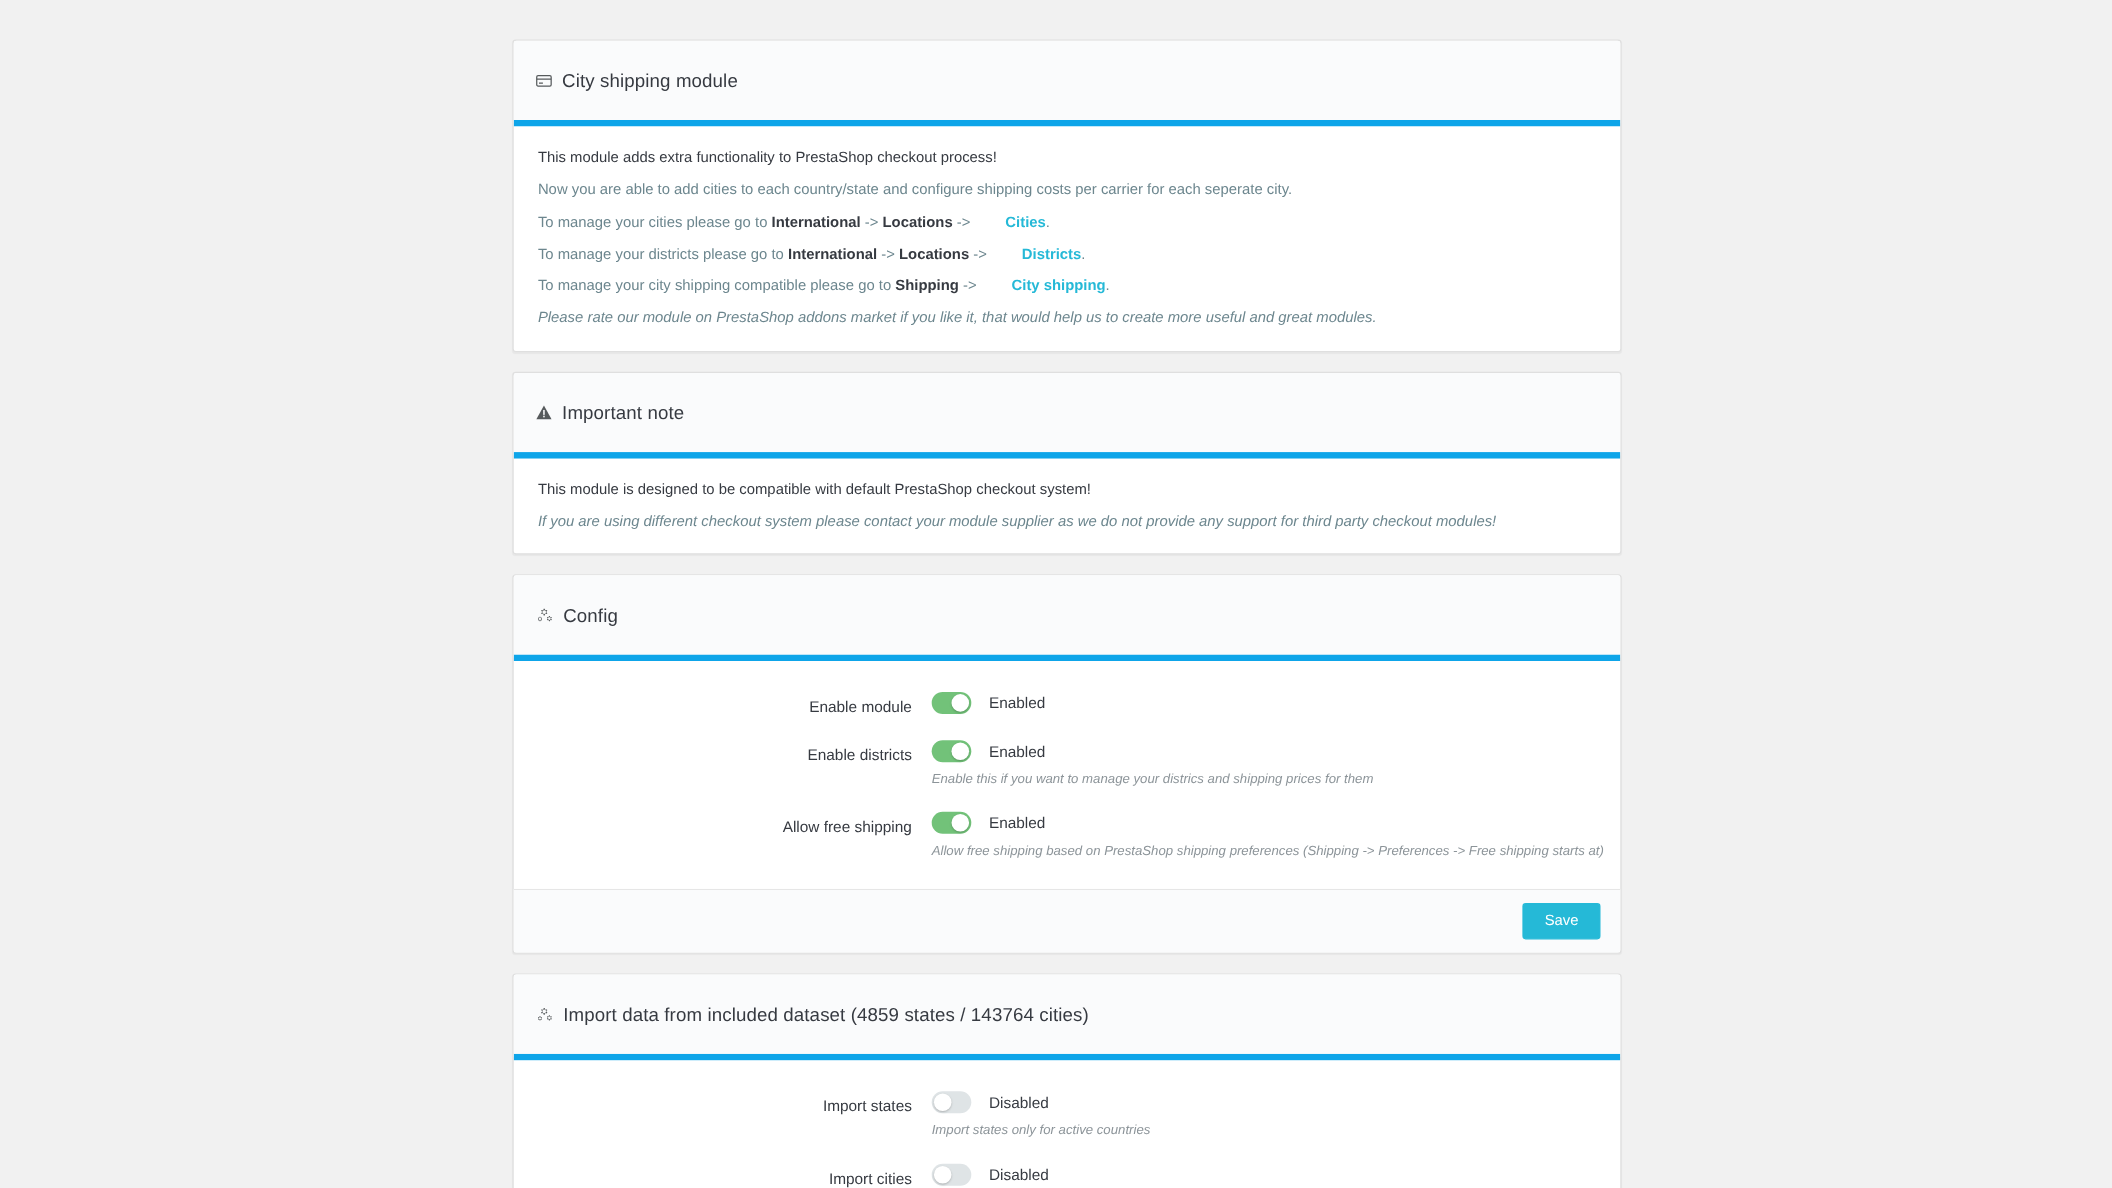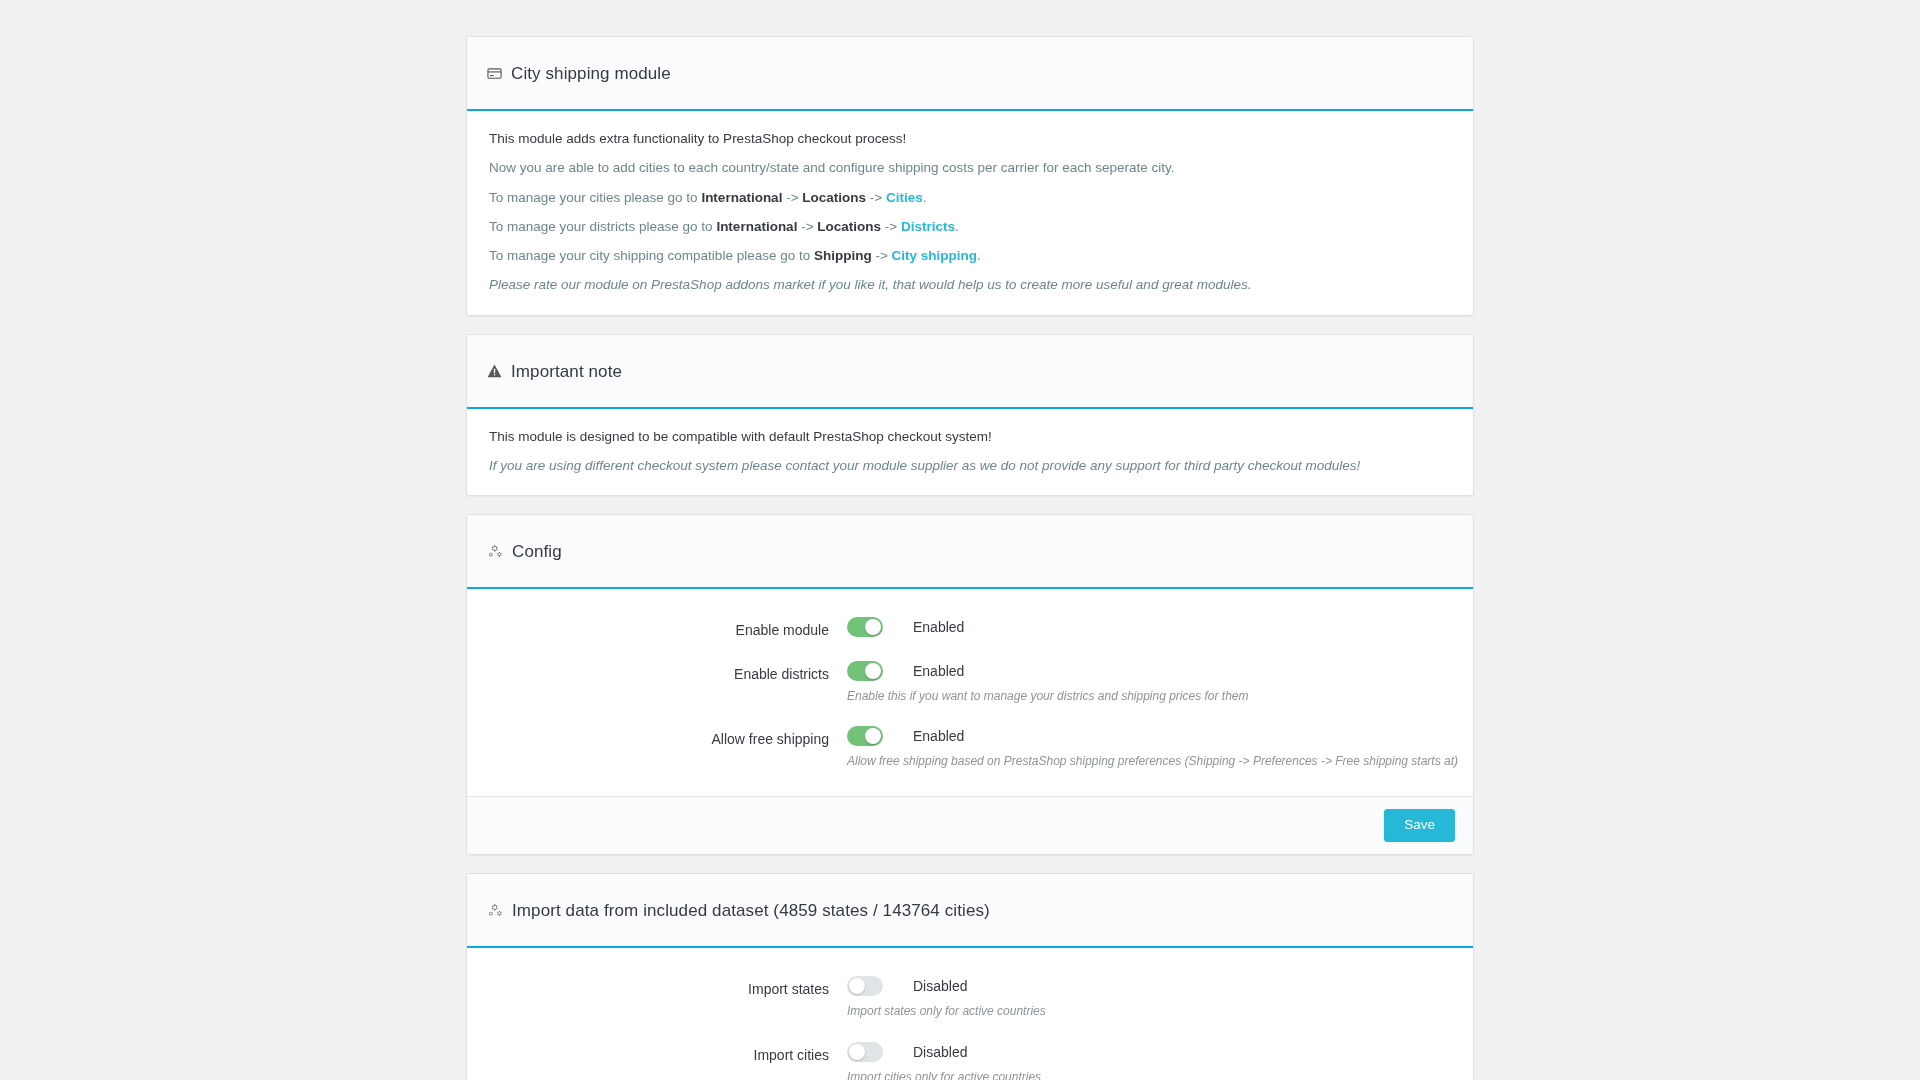--- a/index.html
+++ b/index.html
@@ -36,21 +36,21 @@
     border-radius: 3px;
     margin-bottom: 18px;
     box-shadow: 0 1px 1px rgba(0,0,0,.045);
   }
 
   .panel-head {
     display: flex;
     align-items: center;
     gap: 9px;
     padding: 14px 20px 13px 20px;
-    border-bottom: 2px solid #0ea5e9;
+    border-bottom: 6px solid #0ea5e9;
     background: #fafbfc;
     border-radius: 3px 3px 0 0;
   }
 
   .panel-title {
     font-size: 17px;
     color: #363a41;
     font-weight: 400;
     letter-spacing: .1px;
     line-height: 1;
@@ -71,21 +71,21 @@
     line-height: 1.35;
   }
   .para {
     font-size: 13.5px;
     color: #6c868e;
     margin: 0 0 11px 0;
     line-height: 1.35;
   }
   .para:last-child { margin-bottom: 4px; font-style: italic; }
   .para b { color: #363a41; font-weight: bold; }
-  .para a, .lnk { color: #25b9d7; text-decoration: none; font-weight: bold; }
+  .para a, .lnk { color: #25b9d7; text-decoration: none; font-weight: bold; margin-left: 28px; }
 
   
   .form-wrap { padding: 28px 0 22px 0; }
 
   .form-row {
     display: flex;
     align-items: flex-start;
     margin-bottom: 21px;
   }
   .form-row:last-child { margin-bottom: 4px; }
@@ -96,21 +96,21 @@
     text-align: right;
     padding-right: 18px;
     padding-top: 4px;
     font-size: 14px;
     color: #363a41;
     line-height: 1.3;
   }
 
   .form-ctl { flex: 1 1 auto; min-width: 0; }
 
-  .switch-line { display: flex; align-items: center; gap: 30px; }
+  .switch-line { display: flex; align-items: center; gap: 16px; }
 
   .switch {
     width: 36px;
     height: 20px;
     border-radius: 11px;
     position: relative;
     flex: 0 0 36px;
     cursor: pointer;
     transition: background .15s;
   }

